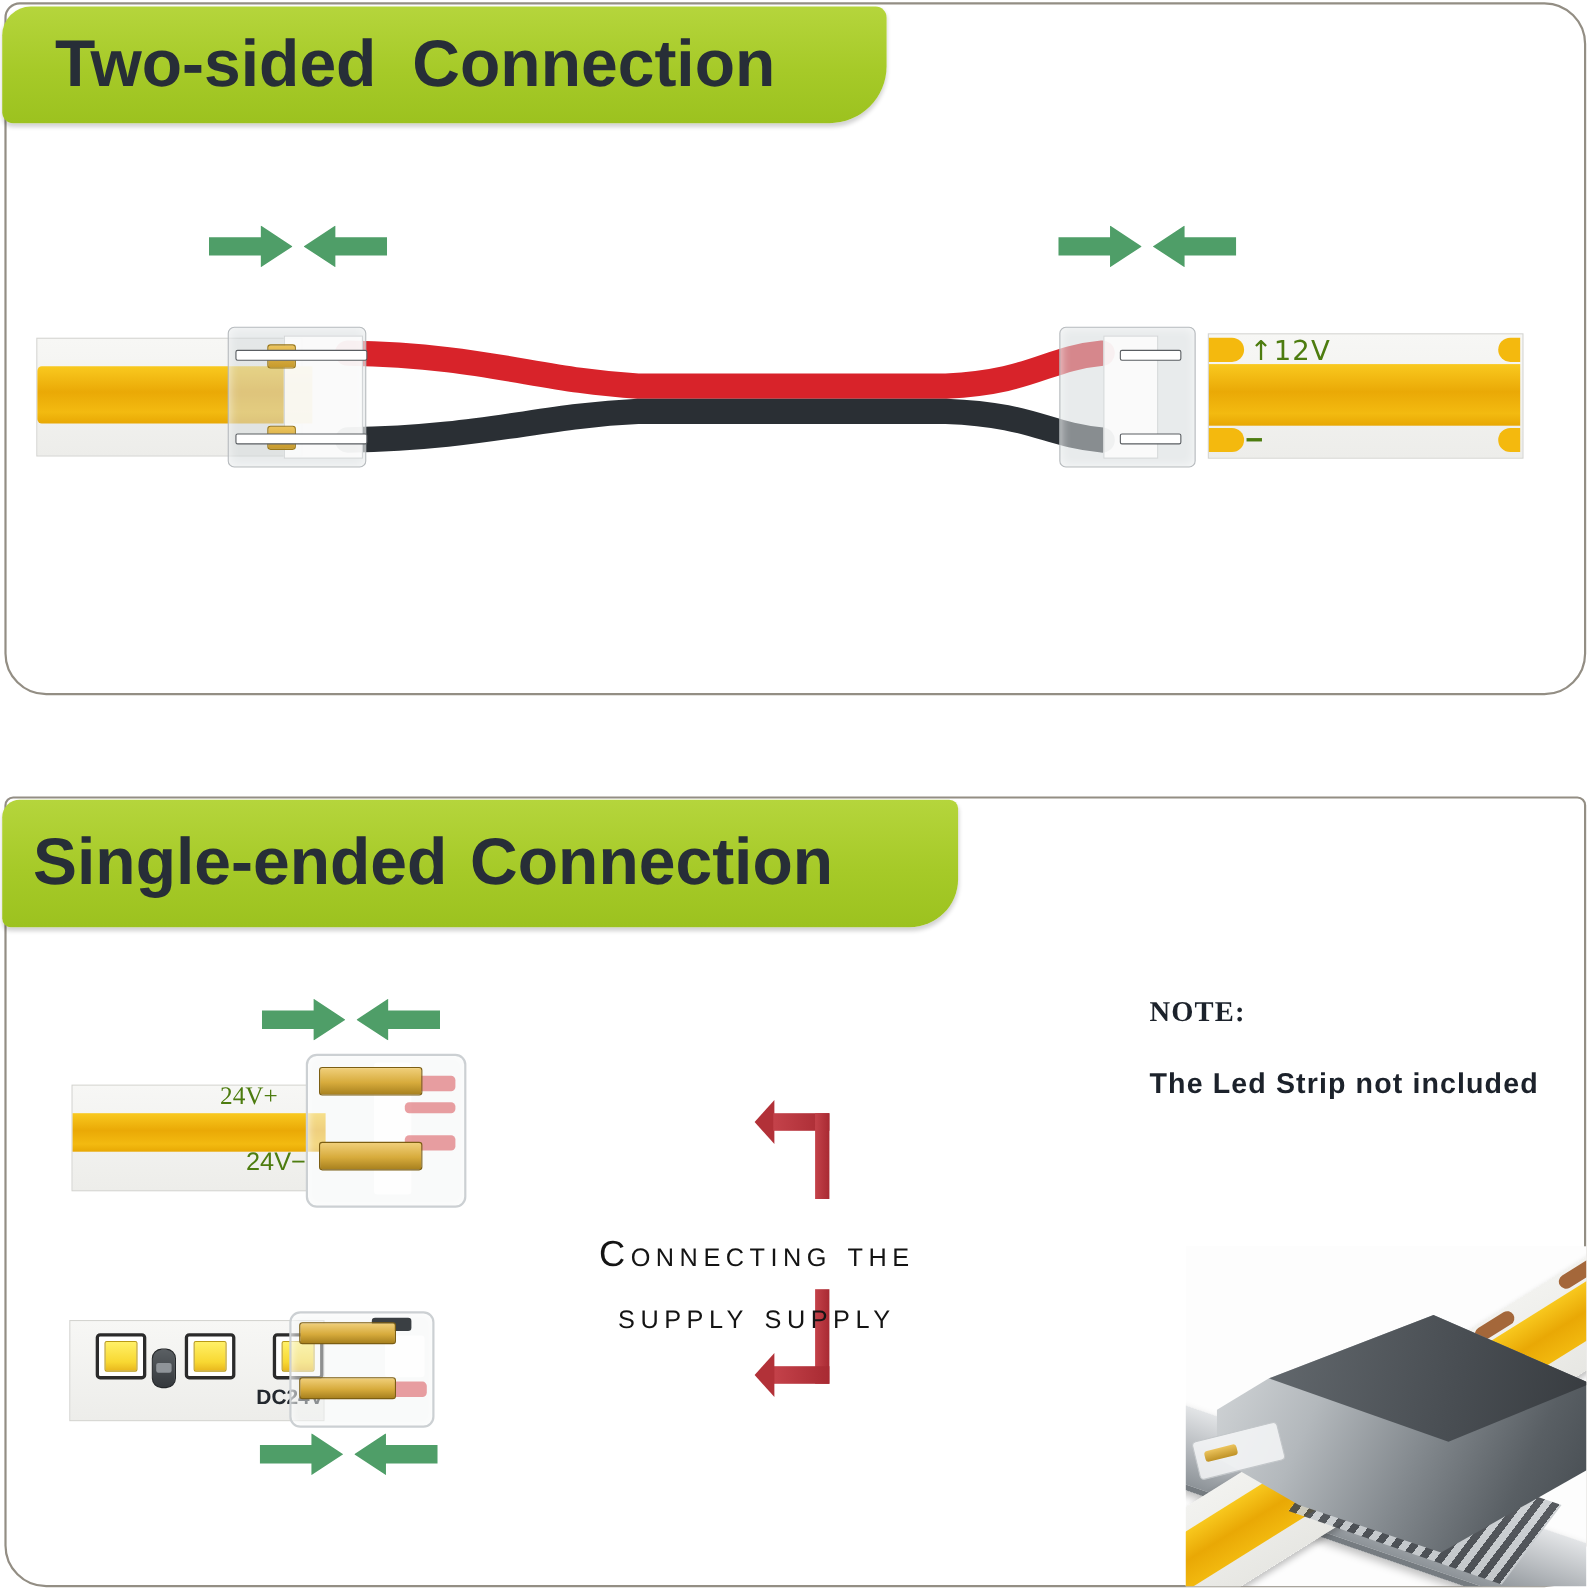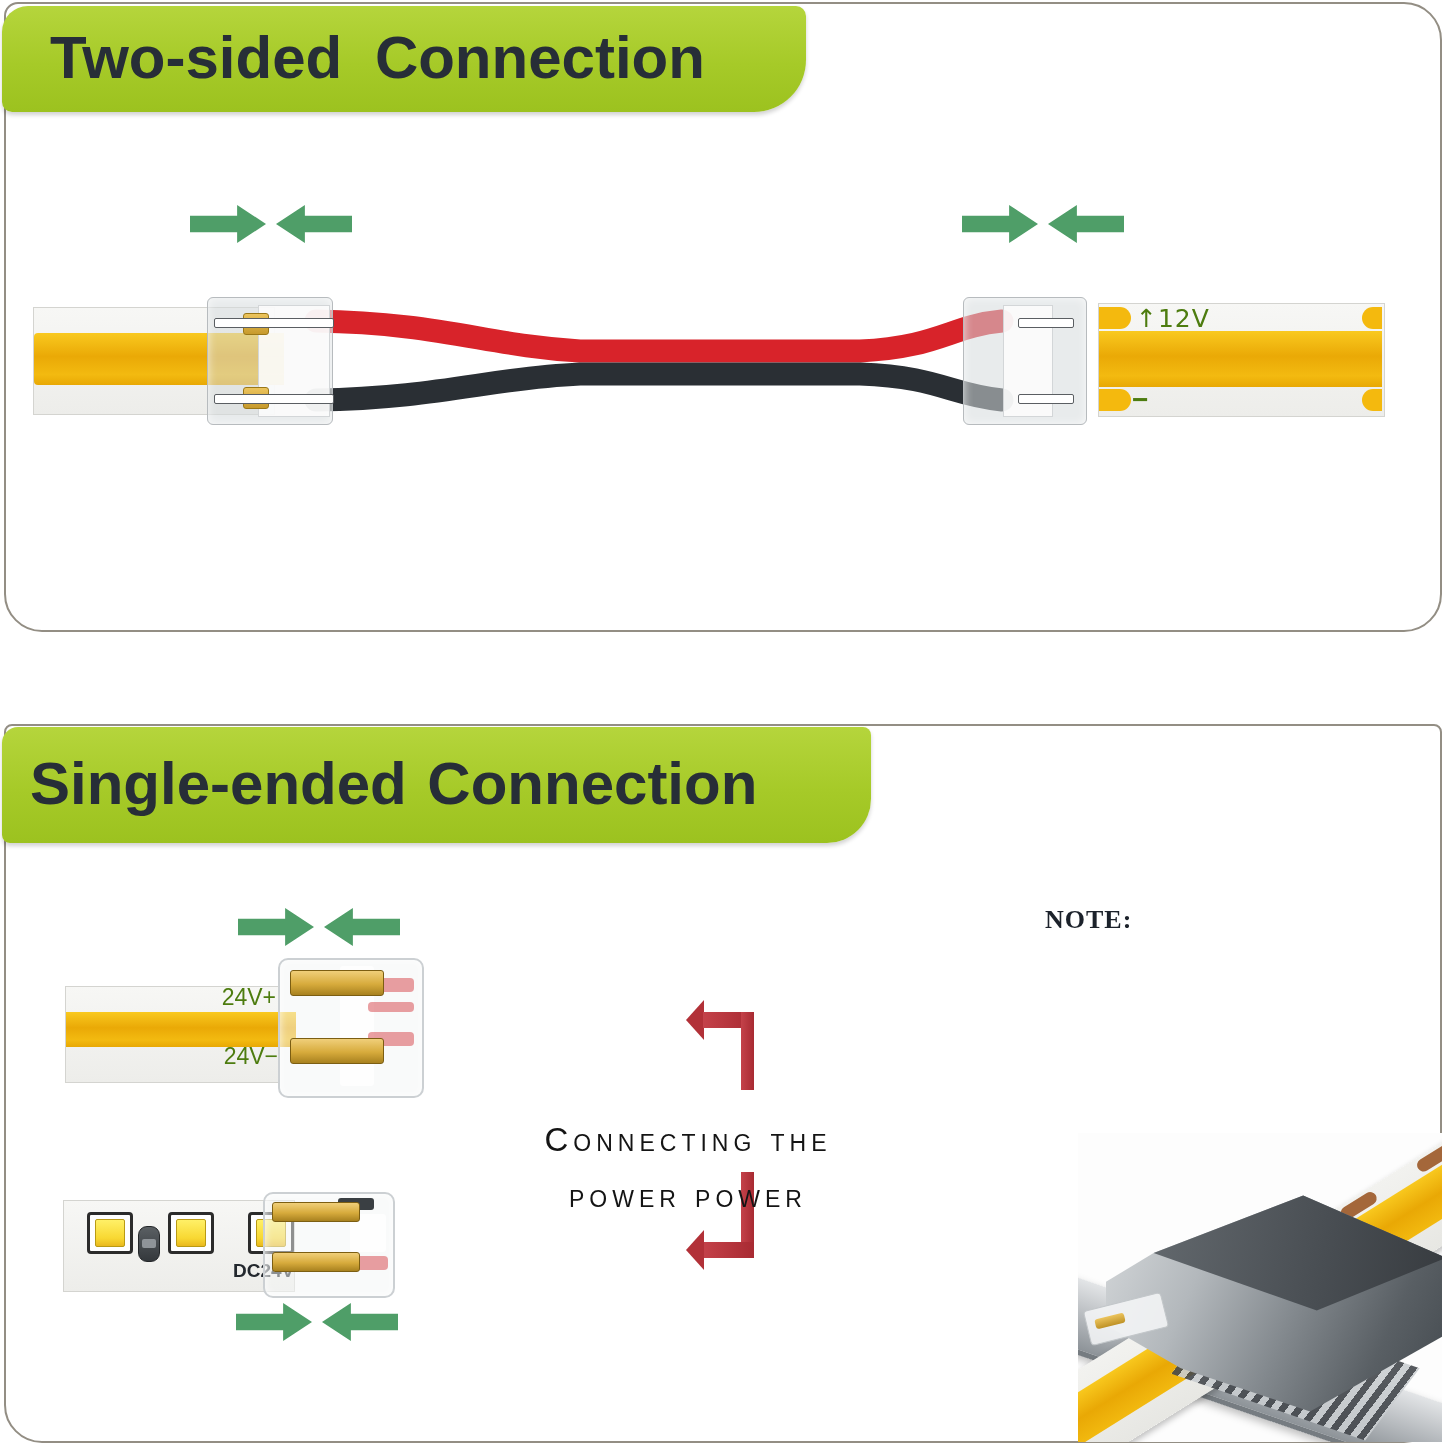--- a/index.html
+++ b/index.html
@@ -145,21 +145,21 @@
 
   <div class="banner banner2">
     <span>Single-ended Connection</span>
   </div>
 
   <div class="g-arrow" style="left:238px;top:908px;"></div>
   <div class="g-arrow flip" style="left:324px;top:908px;"></div>
 
   <div class="pcb" style="left:65px;top:986px;width:213px;height:95px;"></div>
   <div class="cob-band" style="left:66px;top:1012px;width:230px;height:35px;"></div>
-  <div class="strip-label" style="left:200px;top:984px;width:76px;font-size:23px;text-align:right;">24V+</div>
+  <div class="strip-label" style="left:200px;top:984px;width:76px;font-size:23px;font-family:Liberation Serif, serif;">24V+</div>
   <div class="strip-label" style="left:200px;top:1043px;width:78px;font-size:23px;text-align:right;">24V−</div>
 
   <div class="tconn" style="left:278px;top:958px;width:142px;height:136px;"></div>
   <div class="white-bit" style="left:340px;top:966px;width:34px;height:120px;"></div>
   <div class="red-streak" style="left:368px;top:978px;width:46px;height:14px;"></div>
   <div class="red-streak" style="left:368px;top:1002px;width:46px;height:10px;"></div>
   <div class="red-streak" style="left:368px;top:1032px;width:46px;height:14px;"></div>
   <div class="gold-pin" style="left:290px;top:970px;width:92px;height:24px;"></div>
   <div class="gold-pin" style="left:290px;top:1038px;width:92px;height:24px;"></div>
 
@@ -182,24 +182,25 @@
 
   <div class="br-arrow" style="left:686px;top:1000px;"></div>
   <div class="br-seg" style="left:703px;top:1012px;width:51px;height:16px;"></div>
   <div class="br-seg" style="left:741px;top:1012px;width:13px;height:78px;"></div>
   <div class="br-seg" style="left:741px;top:1172px;width:13px;height:86px;"></div>
   <div class="br-seg" style="left:703px;top:1242px;width:51px;height:16px;"></div>
   <div class="br-arrow" style="left:686px;top:1230px;"></div>
 
   <div class="connect-text" style="left:498px;top:1112px;width:380px;">
     <div>Connecting the</div>
-    <div>power power</div>
+    <div>supply supply</div>
   </div>
 
   <div class="note-text" style="left:1045px;top:905px;font-family:Liberation Serif, serif;">NOTE:</div>
+  <div class="note-text" style="left:1045px;top:970px;">The Led Strip not included</div>
 
   <div class="photo">
     <div class="ph-strip-g"></div>
     <div class="ph-strip-y">
       <div class="band"></div>
       <div class="ph-pad" style="left:438px;"></div>
       <div class="ph-pad" style="left:528px;"></div>
       <div class="ph-label">12V</div>
     </div>
     <div class="ph-ribs"></div>

